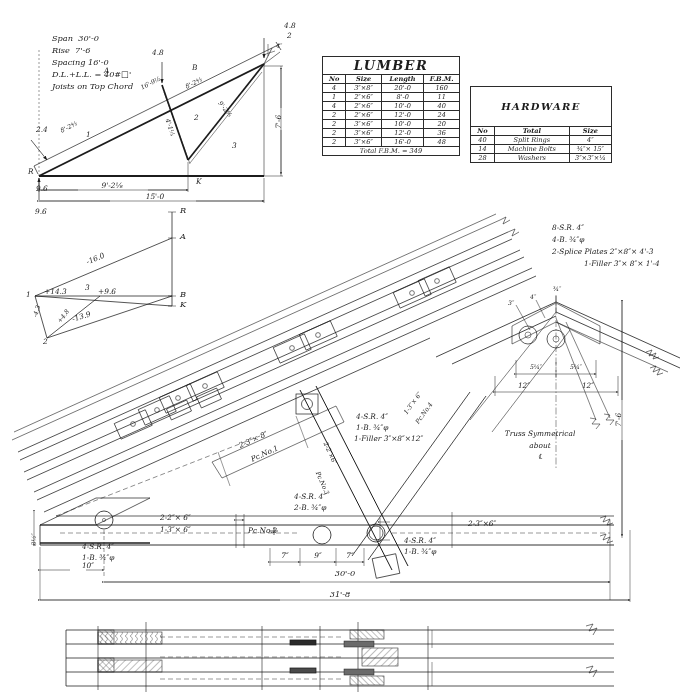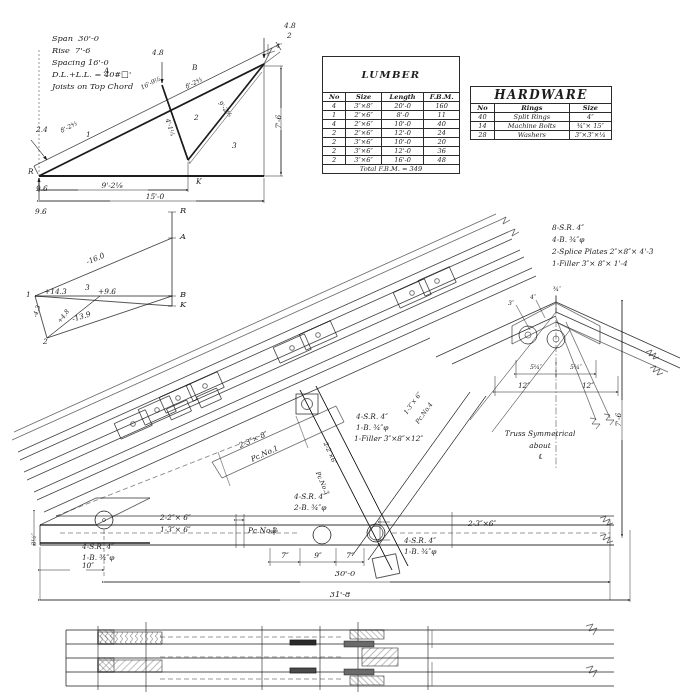--- a/index.html
+++ b/index.html
@@ -354,21 +354,21 @@
   <div class="t s7" style="left:72px;top:313px;transform:rotate(-18deg)">-13.9</div>
   <div class="t s6" style="left:31px;top:308px;transform:rotate(-74deg)">-4.3</div>
   <div class="t s6" style="left:56px;top:313px;transform:rotate(-52deg)">+4.8</div>
   <div class="t s7" style="left:26px;top:291px">1</div>
   <div class="t s7" style="left:43px;top:338px">2</div>
   <div class="t s7" style="left:85px;top:284px">3</div>
 
   <table class="tbl" id="lumber-table" style="left:322px;top:56px;width:138px;font-size:6.6px">
     <thead>
       <tr>
-          <th colspan="4" style="font-size:10px;letter-spacing:1.4px;padding:12px 0">LUMBER</th>
+          <th colspan="4" style="font-size:13px;letter-spacing:1.4px;padding:1px 0">LUMBER</th>
         </tr>
       <tr>
         <th style="width:17%">No</th>
         <th style="width:26%">Size</th>
         <th style="width:31%">Length</th>
         <th style="width:26%">F.B.M.</th>
       </tr>
     </thead>
     <tbody id="lumber-body">
         <tr>
@@ -417,25 +417,25 @@
     <tfoot>
       <tr>
           <td colspan="4">Total F.B.M. = 349</td>
         </tr>
     </tfoot>
   </table>
 
   <table class="tbl" id="hardware-table" style="left:470px;top:86px;width:142px;font-size:6.6px">
     <thead>
       <tr>
-          <th colspan="3" style="font-size:12px;letter-spacing:1.4px;padding:1px 0">HARDWARE</th>
+          <th colspan="3" style="font-size:10px;letter-spacing:1.4px;padding:14px 0">HARDWARE</th>
         </tr>
       <tr>
         <th style="width:17%">No</th>
-        <th style="width:53%">Rings</th>
+        <th style="width:53%">Total</th>
         <th style="width:30%">Size</th>
       </tr>
     </thead>
     <tbody id="hardware-body">
         <tr>
           <td>40</td>
           <td>Split Rings</td>
           <td>4″</td>
         </tr>
         <tr>
@@ -447,21 +447,21 @@
           <td>28</td>
           <td>Washers</td>
           <td>3″×3″×¼</td>
         </tr>
       </tbody>
   </table>
 
   <div class="t s7" style="left:552px;top:224px">8-S.R. 4″</div>
   <div class="t s7" style="left:552px;top:236px">4-B. ¾″φ</div>
   <div class="t s7" style="left:552px;top:248px">2-Splice Plates 2″×8″× 4'-3</div>
-  <div class="t s7" style="left:552px;top:260px">1-Filler 3″× 8″× 1'-4</div>
+  <div class="t s7" style="left:584px;top:260px">1-Filler 3″× 8″× 1'-4</div>
 
   <div class="t s6 ctr" style="left:536px;top:364px">5¼″</div>
   <div class="t s6 ctr" style="left:576px;top:364px">5¼″</div>
   <div class="t s7 ctr" style="left:524px;top:382px">12″</div>
   <div class="t s7 ctr" style="left:588px;top:382px">12″</div>
   <div class="t s6" style="left:553px;top:286px">¾″</div>
   <div class="t s6" style="left:530px;top:294px">4″</div>
   <div class="t s6" style="left:508px;top:300px">3″</div>
   <div class="t s7" style="left:612px;top:416px;transform:rotate(-90deg)">7'-6</div>
 

